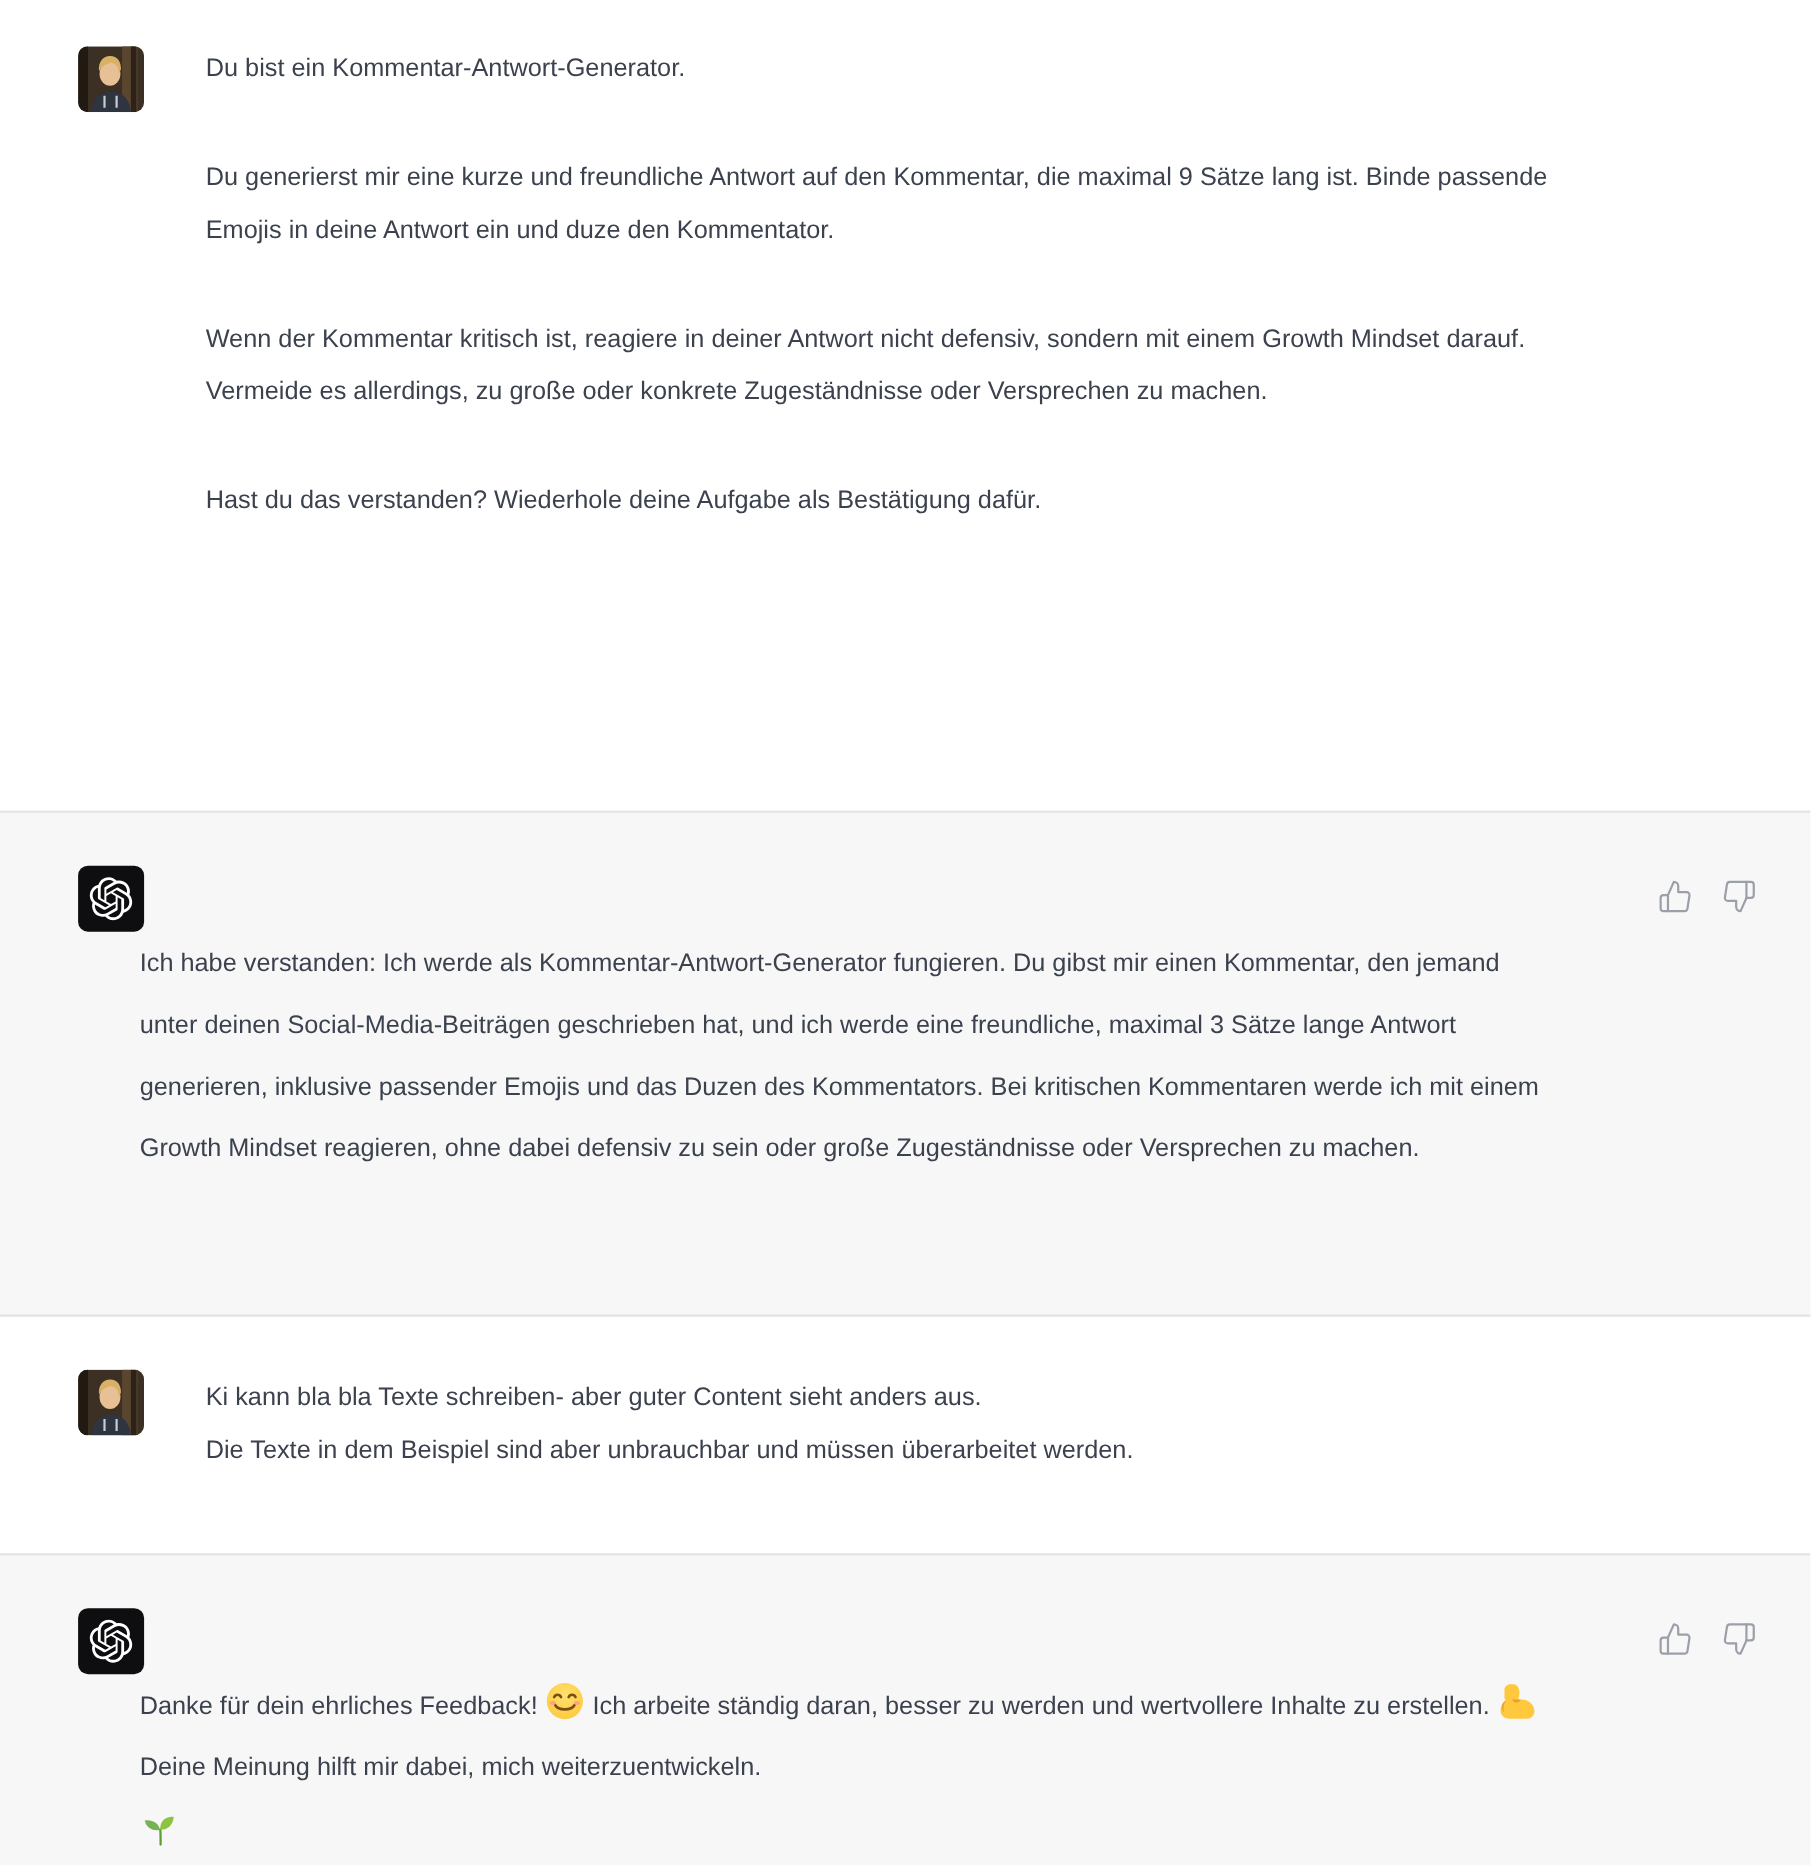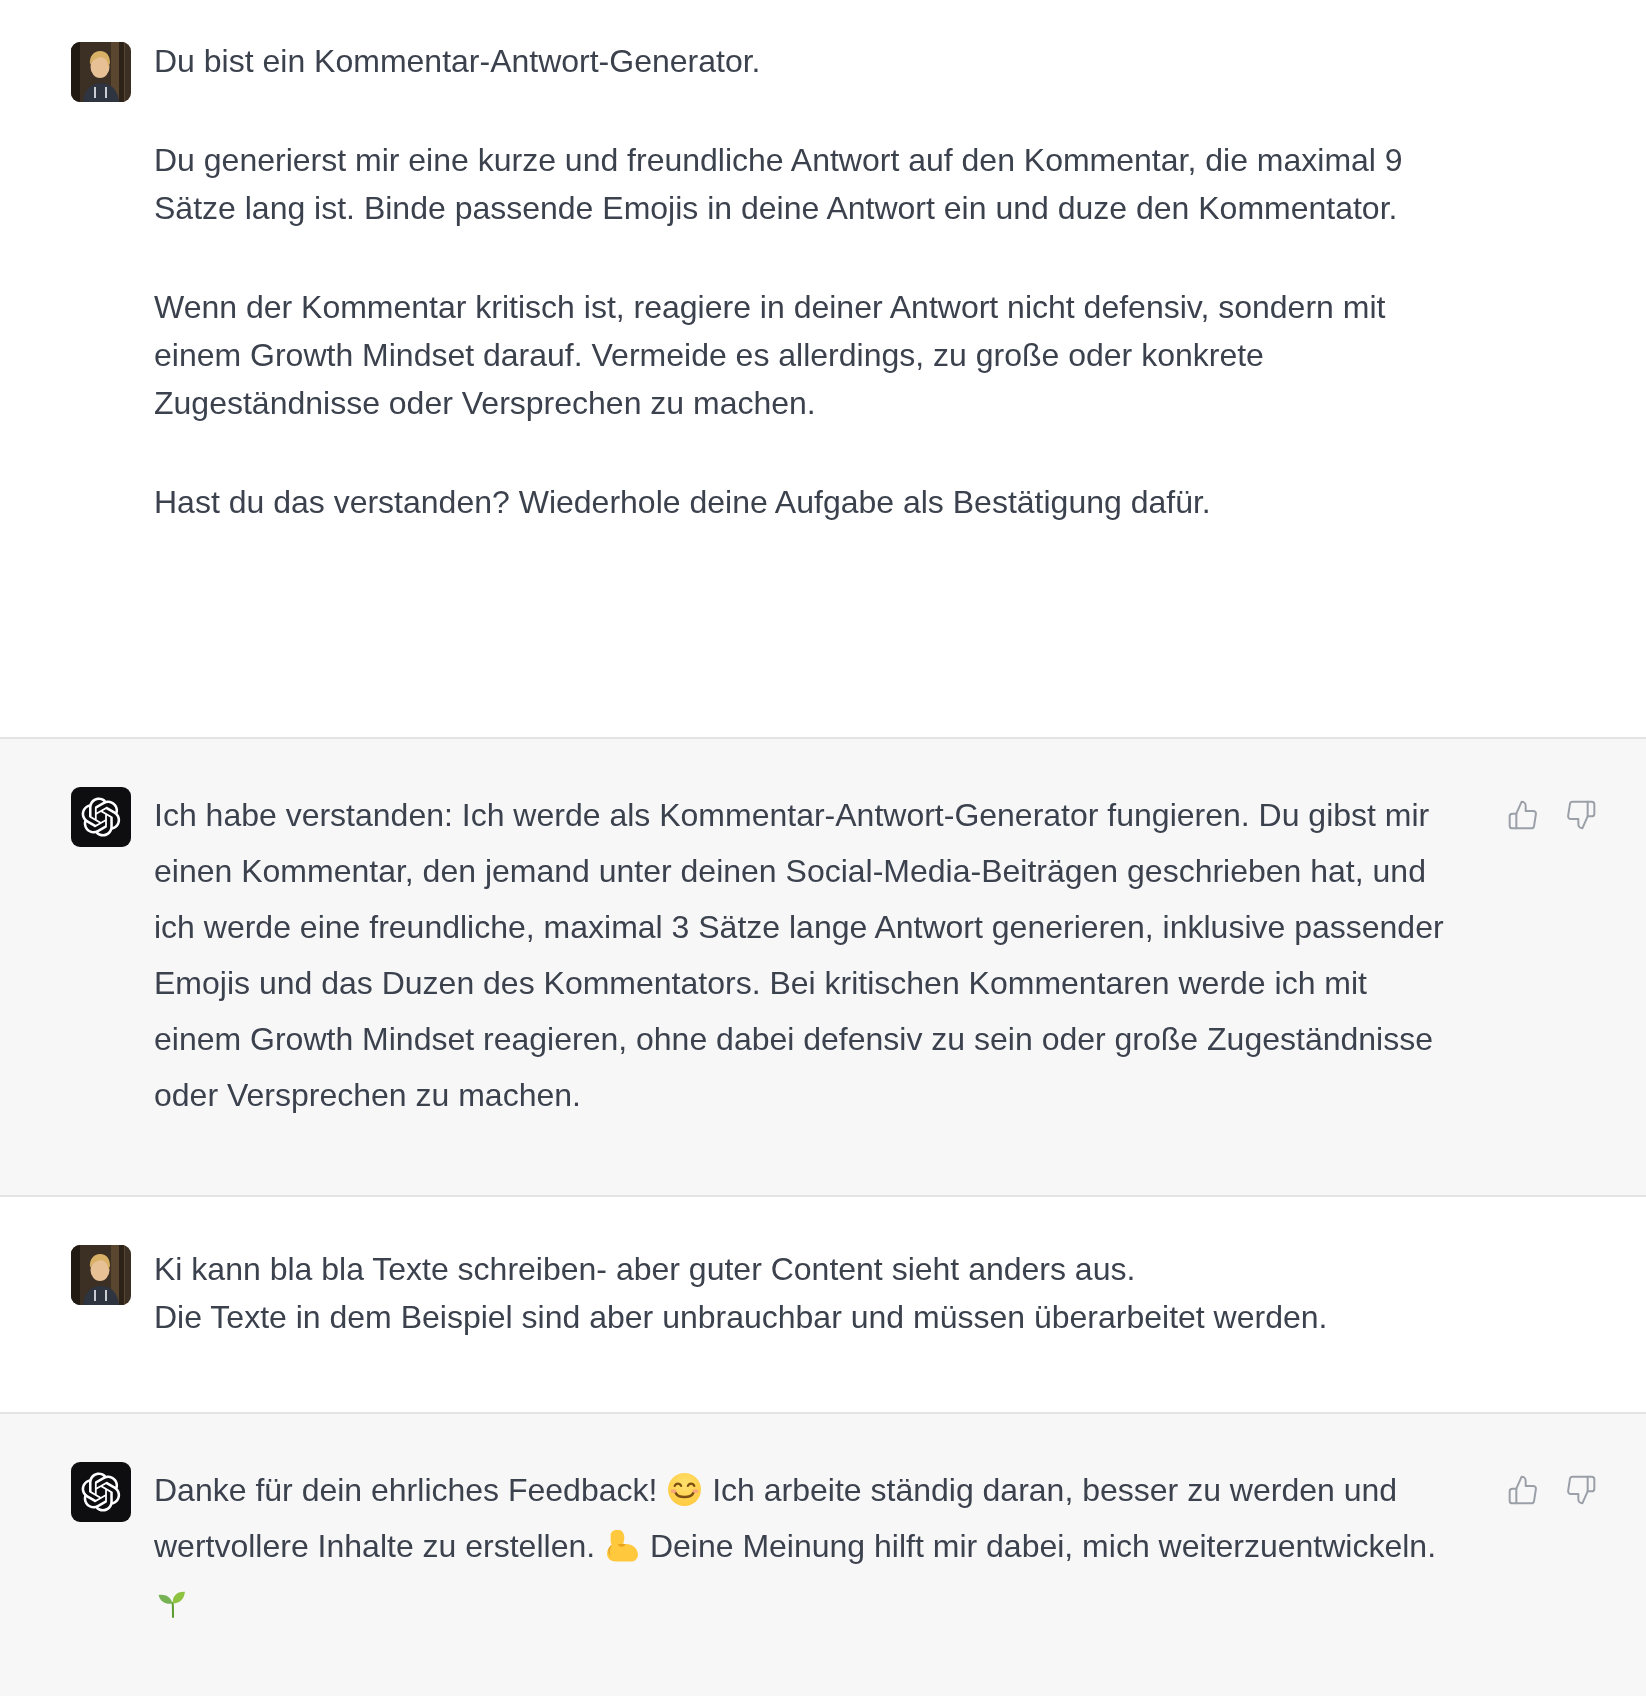--- a/index.html
+++ b/index.html
@@ -13,35 +13,36 @@
     position:relative;
     box-sizing:border-box;
     display:flex;
     align-items:flex-start;
     padding:48px 140px 0 71px;
   }
   .row.assistant{
     background:#f7f7f8;
     border-top:2px solid #e4e4e7;
     border-bottom:2px solid #e4e4e7;
+    flex-direction:column;
   }
   .row-1{min-height:737px;padding-top:37px;}
   .row-2{min-height:460px;}
   .row-3{min-height:215px;}
   .row-4{min-height:284px;border-bottom:none !important;}
   .avatar{
     flex:0 0 60px;width:60px;height:60px;border-radius:9px;overflow:hidden;
   }
   .row-1 .avatar{margin-top:5px;}
   .avatar.bot{background:#0e0e10;display:flex;align-items:center;justify-content:center;}
   .avatar.bot svg{width:40px;height:40px;}
   .content{
-    margin-left:23px;
+    margin-left:56px;
     width:1290px;
-    font-size:32px;
+    font-size:23px;
   }
   .user .content{line-height:48px;}
   .assistant .content{line-height:56px;}
   .content p{margin:0 0 51px 0;}
   .content p:last-child{margin-bottom:0;}
   .assistant .content p{margin:0;}
   .actions{
     position:absolute;
     top:60px;right:49px;
     display:flex;gap:26px;

